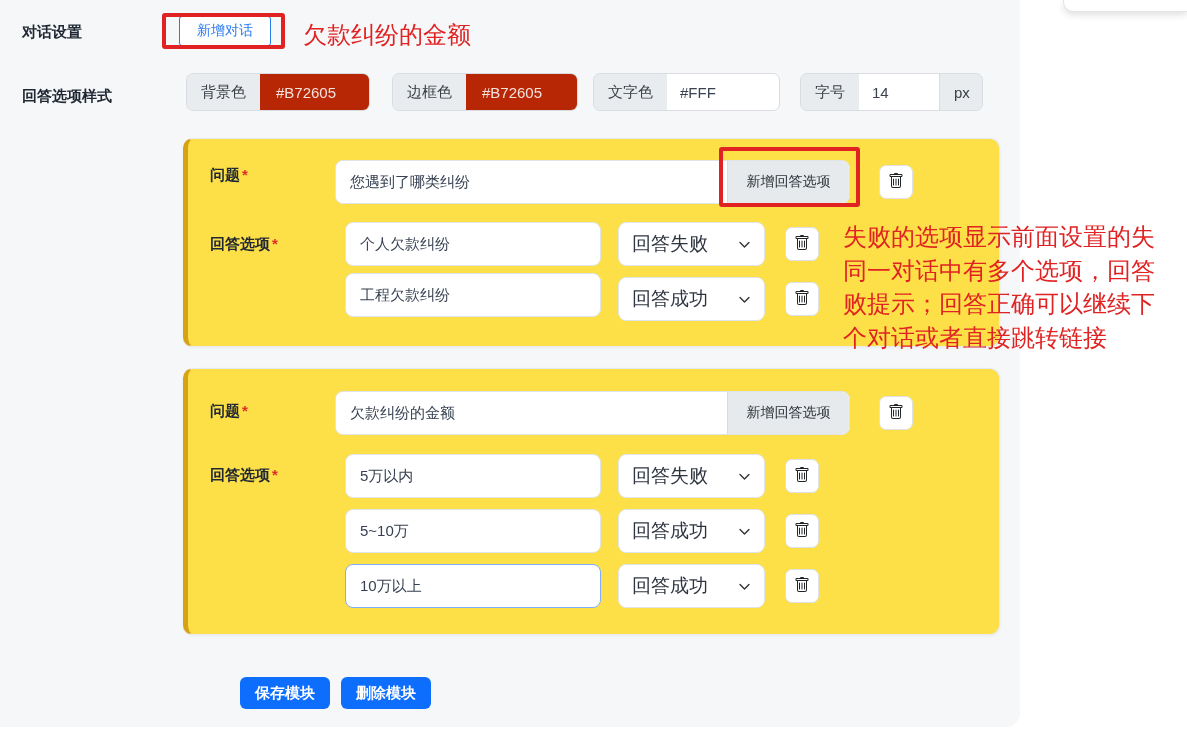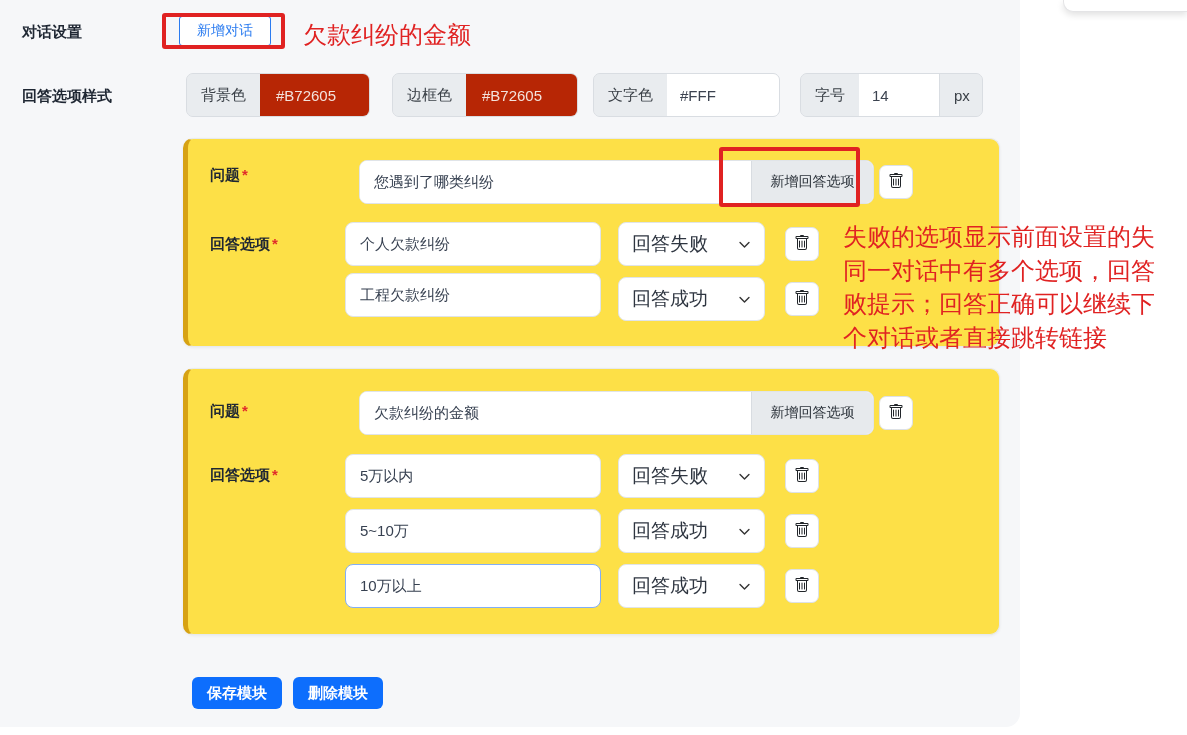--- a/index.html
+++ b/index.html
@@ -20,39 +20,39 @@
   .flabel { position:absolute; font-size:15px; font-weight:700; color:#1f2733; white-space:nowrap; }
   .req { color:#e02b2b; margin-left:2px; font-weight:700; }
 
   .btn-outline {
     position:absolute; left:179px; top:16px; width:92px; height:30px;
     background:#fff; border:1px solid #2a7bf0; color:#2a7bf0;
     font-size:14px; border-radius:3px; cursor:pointer; font-family:inherit;
   }
 
   .igroup {
-    position:absolute; top:73px; height:44px; display:flex; align-items:stretch;
+    position:absolute; top:73px; height:38px; display:flex; align-items:stretch;
     border:1px solid #d9dde2; border-radius:7px; overflow:hidden; background:#e9ecef;
   }
   .ig-label { display:flex; align-items:center; padding:0 14px; background:#e9ecef;
     color:#3b4148; font-size:15px; white-space:nowrap; }
   .ig-swatch { display:flex; align-items:center; flex:1; padding:16px 16px;
     background:#B72605; color:#f3e2dc; font-size:15px; white-space:nowrap; }
   .ig-input { flex:1; border:none; outline:none; background:#fff; padding:0 13px;
     font-size:15px; color:#3c4350; font-family:inherit; min-width:0; }
   .ig-suffix { display:flex; align-items:center; padding:0 14px; background:#e9ecef;
     color:#3b4148; font-size:15px; border-left:1px solid #d9dde2; }
 
   .card {
     position:absolute; left:183px; width:817px;
     background:#fde047; border:1px solid #e7eaee; border-left:5px solid #d7a213;
     border-radius:10px; box-shadow:0 1px 3px rgba(25,35,50,.06);
   }
   .qgroup {
-    position:absolute; left:171px; width:515px; height:44px; display:flex;
+    position:absolute; left:147px; width:515px; height:44px; display:flex;
     background:#fff; border:1px solid #e0e4e8; border-radius:8px; overflow:hidden;
   }
   .qinput { flex:1; min-width:0; border:none; outline:none; background:#fff;
     padding:0 14px; font-size:15px; color:#374151; font-family:inherit; }
   .qadd { width:122px; border:none; border-left:1px solid #d8dce1; background:#e7eaed;
     color:#2a3139; font-size:14px; cursor:pointer; font-family:inherit; white-space:nowrap; }
   .tinput {
     position:absolute; left:157px; width:256px; height:44px; background:#fff;
     border:1px solid #e0e4e8; border-radius:8px; padding:0 14px;
     font-size:15px; color:#374151; font-family:inherit; outline:none;
@@ -65,21 +65,21 @@
   }
   .sel .chev { margin-left:auto; display:flex; }
   .trash {
     position:absolute; width:34px; height:34px; background:#fff;
     border:1px solid #dde1e6; border-radius:7px; cursor:pointer;
     display:flex; align-items:center; justify-content:center; padding:0;
   }
   .btn-blue {
     position:absolute; top:677px; height:32px; padding:0 15px;
     background:#0d6efd; color:#fff; border:none; border-radius:6px;
-    font-size:15px; font-weight:700; cursor:pointer; font-family:inherit; white-space:nowrap;
+    font-size:15px; font-weight:700; cursor:pointer; font-family:inherit; white-space:nowrap;margin-left:48px;
   }
   .anno-box { position:absolute; border:4px solid #e02222; border-radius:3px; z-index:6; }
   .anno-text { position:absolute; color:#e02222; font-size:24px; z-index:6; white-space:nowrap; }
   .side-note div { line-height:33.5px; white-space:nowrap; }
 </style>
 </head>
 <body>
 
 <div class="panel"></div>
 <div class="topright-card"></div>

